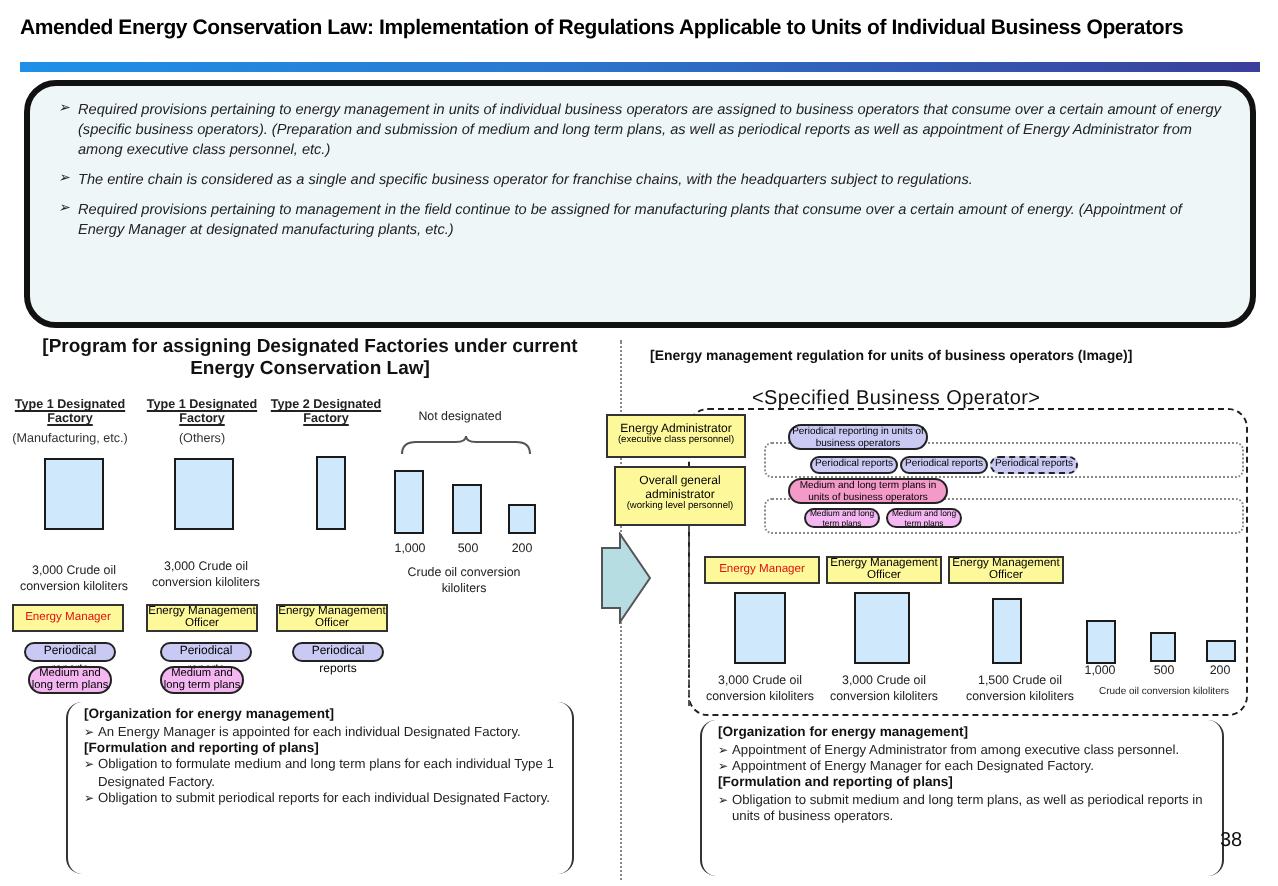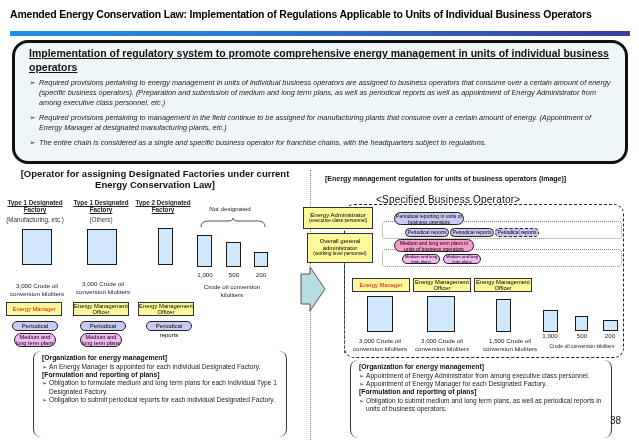--- a/index.html
+++ b/index.html
@@ -41,29 +41,28 @@
   .vline { border-left: 1px dashed #555; }
   .vline-dot { border-left: 1px dotted #888; }
 </style>
 </head>
 <body>
 
 <div class="abs title">Amended Energy Conservation Law: Implementation of Regulations Applicable to Units of Individual Business Operators</div>
 <div class="abs title-bar"></div>
 
 <div class="abs summary">
-  <div class="summary-heading">Implementation of regulatory system to promote comprehensive energy management in units of individual business operators</div>
   <ul class="summary-bullets">
     <li>Required provisions pertaining to energy management in units of individual business operators are assigned to business operators that consume over a certain amount of energy (specific business operators). (Preparation and submission of medium and long term plans, as well as periodical reports as well as appointment of  Energy Administrator from among executive class personnel, etc.)</li>
+    <li>The entire chain is considered as a single and specific business operator for franchise chains, with the headquarters subject to regulations.</li>
     <li>Required provisions pertaining to management in the field continue to be assigned for manufacturing plants that consume over a certain amount of energy. (Appointment of Energy Manager at designated manufacturing plants, etc.)</li>
-    <li>The entire chain is considered as a single and specific business operator for franchise chains, with the headquarters subject to regulations.</li>
   </ul>
 </div>
 
-<div class="abs left-heading">[Operator for assigning Designated Factories under current Energy Conservation Law]</div>
+<div class="abs left-heading">[Program for assigning Designated Factories under current Energy Conservation Law]</div>
 
 <div class="abs col-head" style="left:6px;top:199px;width:58px;">Type 1 Designated Factory</div>
 <div class="abs col-sub" style="left:4px;top:216px;width:62px;">(Manufacturing, etc.)</div>
 <div class="abs bar" style="left:22px;top:229px;width:30px;height:36px;"></div>
 <div class="abs small-text" style="left:2px;top:282px;width:70px;">3,000 Crude oil conversion kiloliters</div>
 <div class="abs role-box red" style="left:6px;top:302px;width:56px;height:14px;">Energy Manager</div>
 <div class="abs pill-blue" style="left:12px;top:321px;width:46px;height:10px;">Periodical reports</div>
 <div class="abs pill-pink" style="left:14px;top:333px;width:42px;height:14px;">Medium and long term plans</div>
 
 <div class="abs col-head" style="left:72px;top:199px;width:58px;">Type 1 Designated Factory</div>

